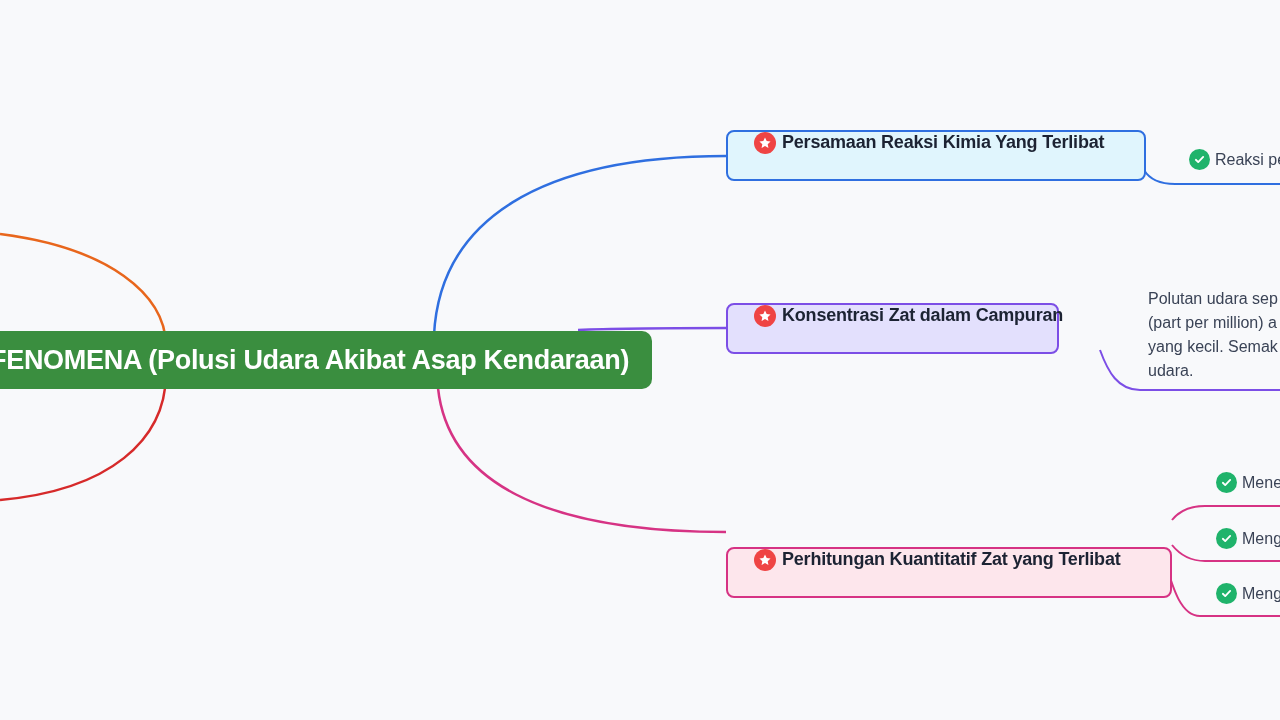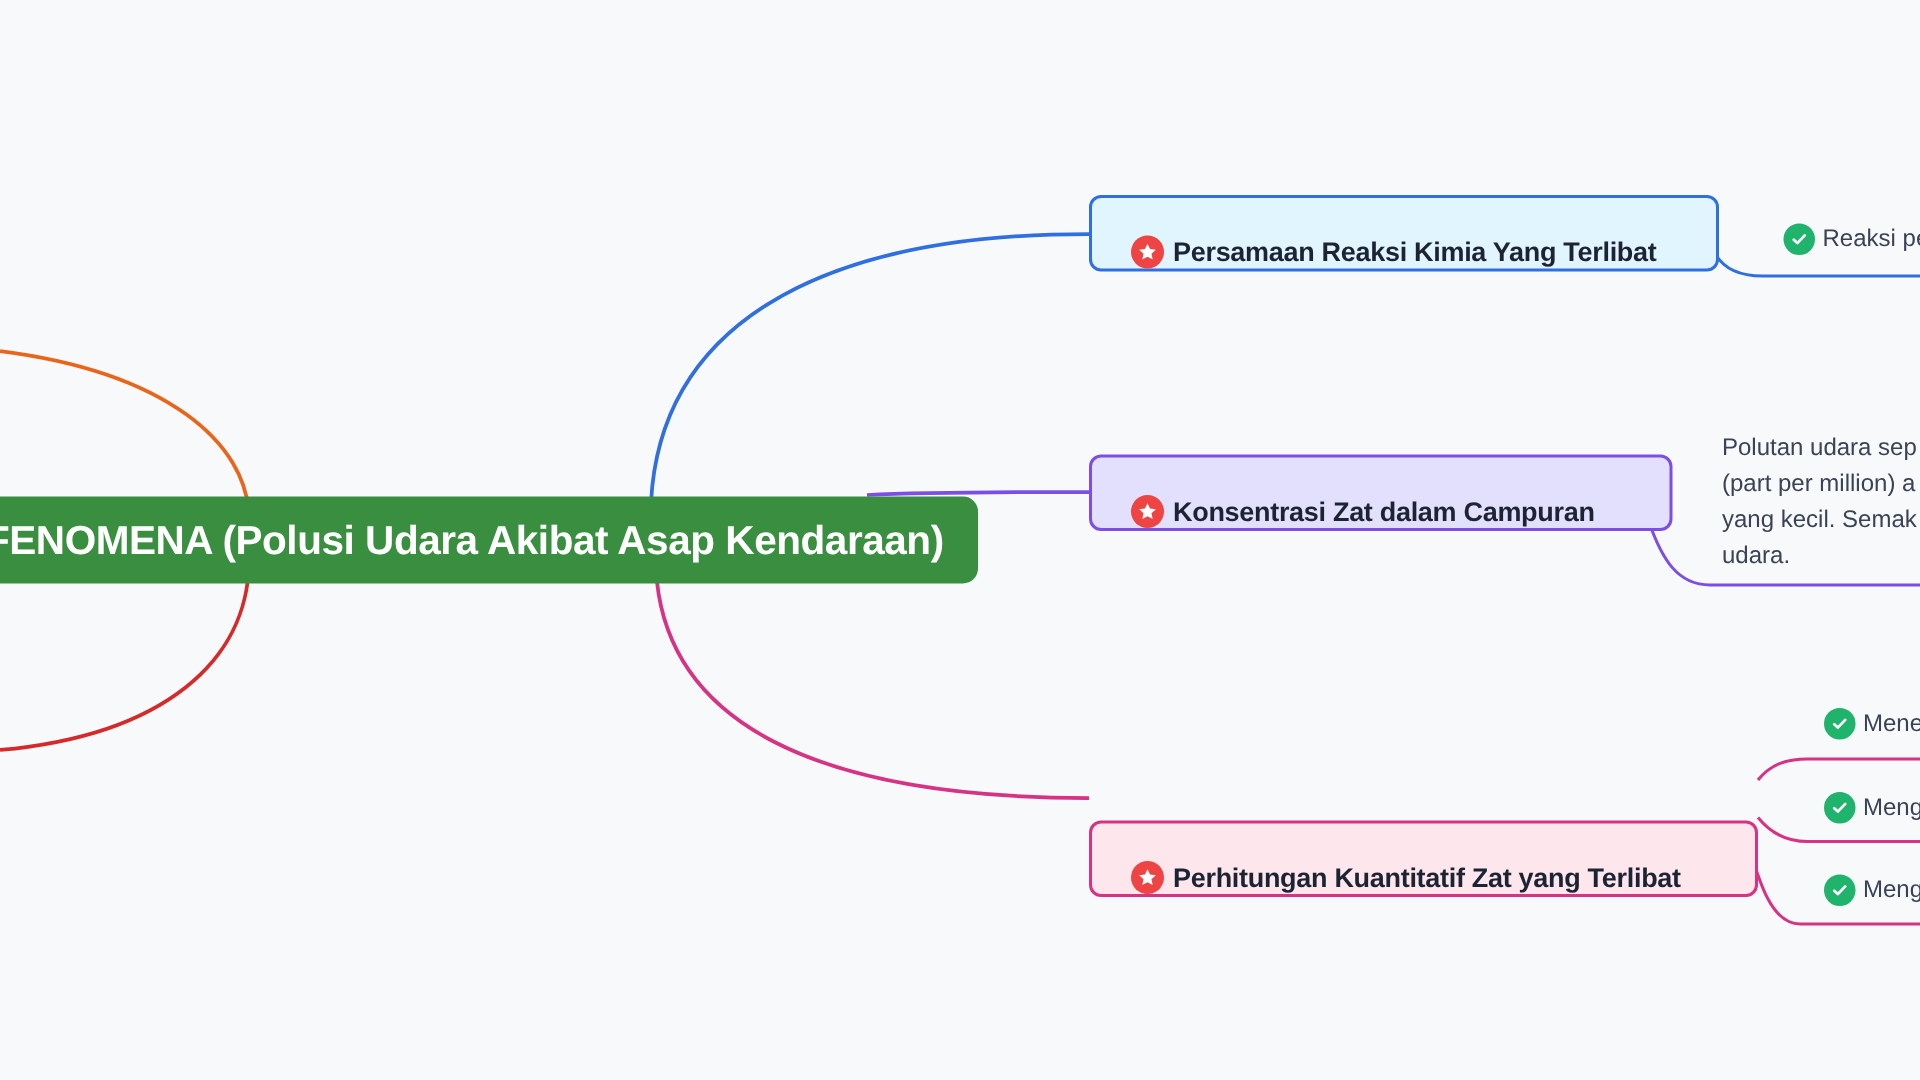--- a/index.html
+++ b/index.html
@@ -40,42 +40,42 @@
       padding-left: 50px;
       letter-spacing: -0.3px;
       white-space: nowrap;
     }
     .topic {
       position: absolute;
       box-sizing: border-box;
       border-radius: 8px;
       border: 2px solid;
       display: flex;
-      align-items: flex-end;
+      align-items: flex-start;
       padding-left: 26px;
       font-weight: bold;
       font-size: 18px;
       color: #1c2333;
       white-space: nowrap;
       letter-spacing: -0.2px;
     }
     .topic .star {
       width: 22px;
       height: 22px;
       border-radius: 50%;
       background: #ef4444;
       display: inline-flex;
       align-items: center;
       justify-content: center;
       margin-right: 6px;
       flex: 0 0 auto;
     }
     .topic .star svg { width: 14px; height: 14px; }
     .t-blue  { left: 726px; top: 130px; width: 420px; height: 51px; background: #e0f5fd; border-color: #2f6fe0; }
-    .t-purple{ left: 726px; top: 303px; width: 389px; height: 51px; background: #e3e0fd; border-color: #7c4ee6; }
+    .t-purple{ left: 726px; top: 303px; width: 333px; height: 51px; background: #e3e0fd; border-color: #7c4ee6; }
     .t-pink  { left: 726px; top: 507px; width: 446px; height: 51px; background: #fde6ec; border-color: #d63384; margin-top: 40px; }
 
     .leaf {
       position: absolute;
       display: flex;
       align-items: center;
       font-size: 16px;
       color: #3a4356;
       white-space: nowrap;
     }

